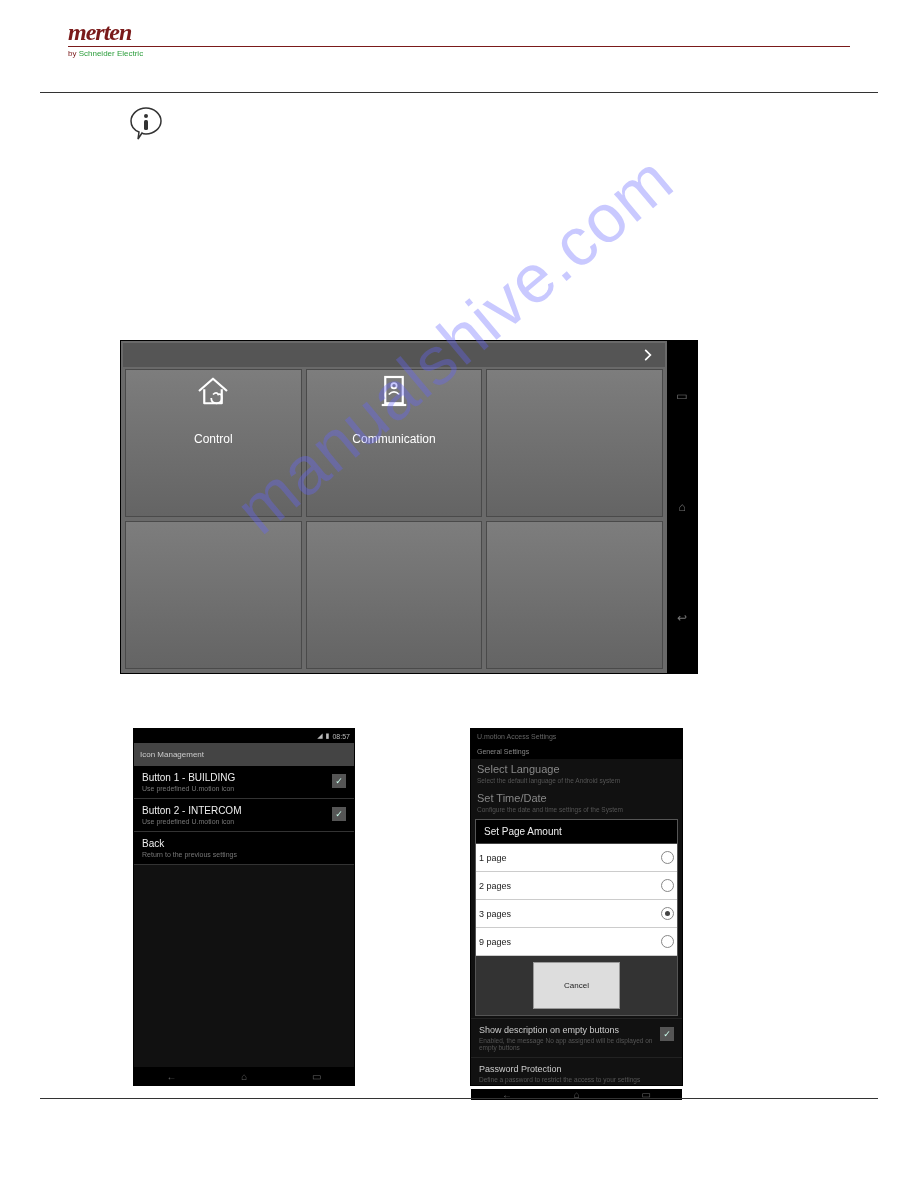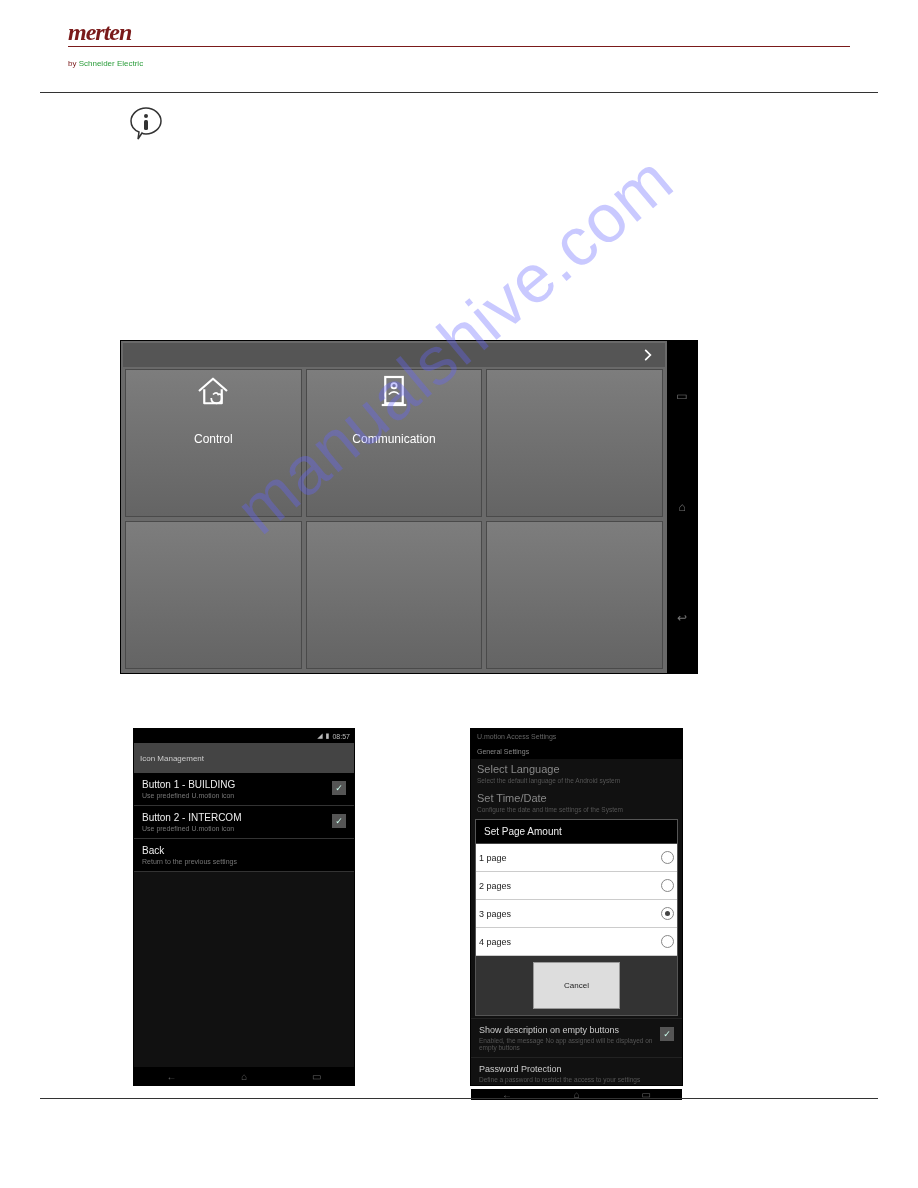--- a/index.html
+++ b/index.html
@@ -1,41 +1,41 @@
 <!DOCTYPE html>
 <html><head>
 <meta charset="utf-8">
 <style>
   @page { margin:0; }
   html,body{margin:0;padding:0;background:#fff;font-family:Arial,Helvetica,sans-serif;color:#333;}
   .page{width:918px;height:1188px;position:relative;margin:0 auto;box-sizing:border-box;}
   .header{position:absolute;left:68px;top:20px;width:782px;}
   .logo-merten{font-family:Georgia,'Times New Roman',serif;font-style:italic;font-weight:bold;font-size:24px;color:#7a1a1a;letter-spacing:-1px;line-height:1;}
-  .logo-sub{font-size:8px;color:#7a1a1a;border-top:1px solid #7a1a1a;padding-top:12px;margin-top:2px;}
+  .logo-sub{font-size:8px;color:#7a1a1a;border-top:1px solid #7a1a1a;padding-top:2px;margin-top:2px;}
   .logo-sub .se{color:#2a9d3a;}
   .hr-top{position:absolute;left:40px;top:84px;width:838px;border:none;border-top:1px solid #333;}
   .hr-bot{position:absolute;left:40px;top:1090px;width:838px;border:none;border-top:1px solid #333;}
 
   .info-bubble{position:absolute;left:128px;top:106px;width:36px;height:36px;}
 
   
   .shot1{position:absolute;left:120px;top:340px;width:576px;height:332px;background:#6a6a6a;border:1px solid #000;display:flex;}
   .shot1-main{flex:1;display:flex;flex-direction:column;background:#6a6a6a;padding:2px;}
   .shot1-top{height:24px;display:flex;justify-content:flex-end;align-items:center;padding-right:10px;background:#555;}
   .shot1-grid{flex:1;display:grid;grid-template-columns:1fr 1fr 1fr;grid-template-rows:1fr 1fr;gap:4px;padding:2px;}
   .tile{background:linear-gradient(#7d7d7d,#646464);border:1px solid #4a4a4a;display:flex;flex-direction:column;align-items:center;justify-content:flex-start;color:#fff;font-size:12px;}
   .tile .t-label{margin-top:20px;font-size:12px;}
   .tile svg{width:42px;height:42px;}
   .shot1-side{width:30px;background:#000;display:flex;flex-direction:column;justify-content:space-around;align-items:center;}
   .shot1-side .nav-ico{color:#777;font-size:12px;}
 
   
   .shot2{position:absolute;left:133px;top:728px;width:220px;height:356px;background:#000;border:1px solid #000;display:flex;flex-direction:column;color:#ddd;font-size:9px;}
   .statusbar{height:14px;background:#000;display:flex;justify-content:flex-end;align-items:center;gap:3px;padding:0 4px;color:#bbb;font-size:7px;}
-  .titlebar{height:30px;background:#444;display:flex;align-items:center;padding:0 6px;color:#ccc;font-size:8px;}
+  .titlebar{height:23px;background:#444;display:flex;align-items:center;padding:0 6px;color:#ccc;font-size:8px;}
   .listrow{border-bottom:1px solid #333;padding:6px 8px;display:flex;justify-content:space-between;align-items:flex-start;}
   .listrow .lr-text{display:flex;flex-direction:column;}
   .listrow .lr-title{color:#eee;font-size:10px;}
   .listrow .lr-sub{color:#777;font-size:7px;margin-top:2px;}
   .chk{width:14px;height:14px;background:#555;display:flex;align-items:center;justify-content:center;color:#cfe;font-size:9px;margin-top:2px;}
   .shot-body{flex:1;background:#111;}
   .navbar{height:18px;background:#000;display:flex;justify-content:space-around;align-items:center;color:#666;font-size:10px;}
 
   .shot3{position:absolute;left:470px;top:728px;width:211px;height:356px;background:#111;border:1px solid #000;display:flex;flex-direction:column;color:#ddd;font-size:9px;}
   .s3-header{padding:4px 6px;background:#000;color:#666;font-size:7px;}
@@ -169,21 +169,21 @@
       </div>
       <div class="dlg-opt">
         <span>2 pages</span>
         <span class="radio"></span>
       </div>
       <div class="dlg-opt">
         <span>3 pages</span>
         <span class="radio sel"></span>
       </div>
       <div class="dlg-opt">
-        <span>4 pages</span>
+        <span>9 pages</span>
         <span class="radio"></span>
       </div>
       <div class="dlg-cancel">
         <div class="btn">Cancel</div>
       </div>
     </div>
 
     <div class="s3-check-row">
       <div class="lr-text" style="flex:1;">
         <div class="lr-title">Show description on empty buttons</div>

